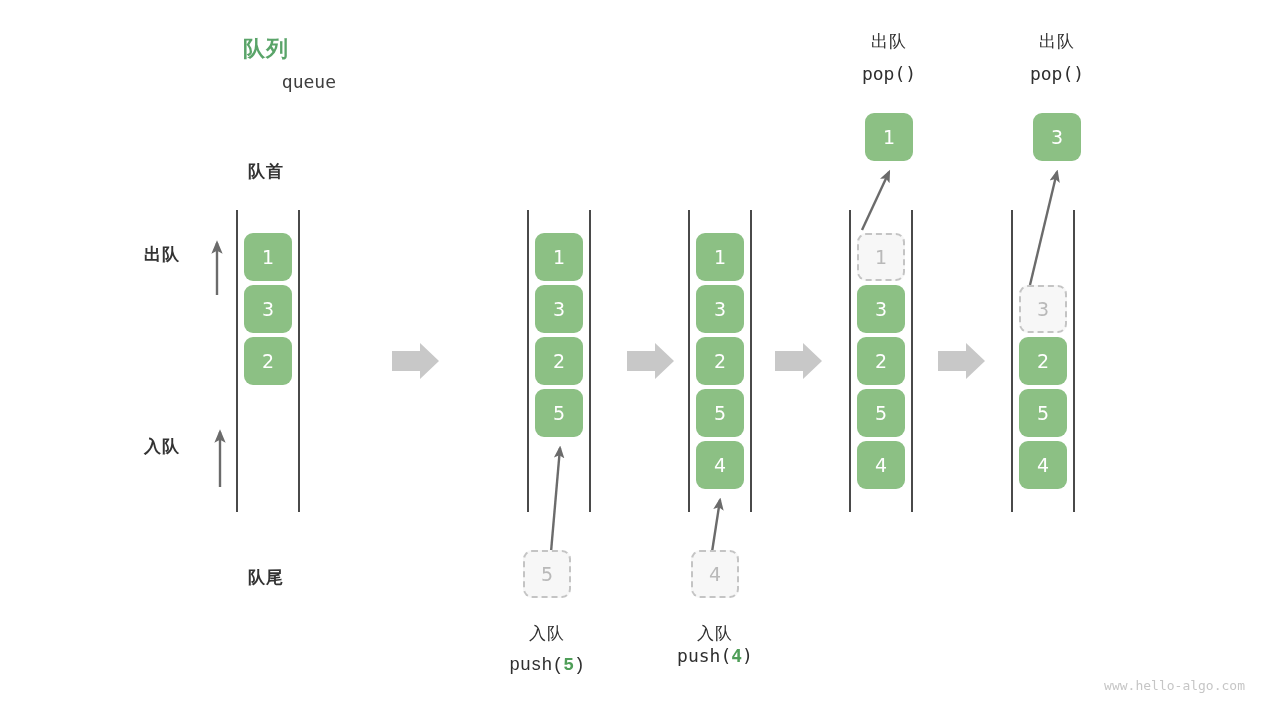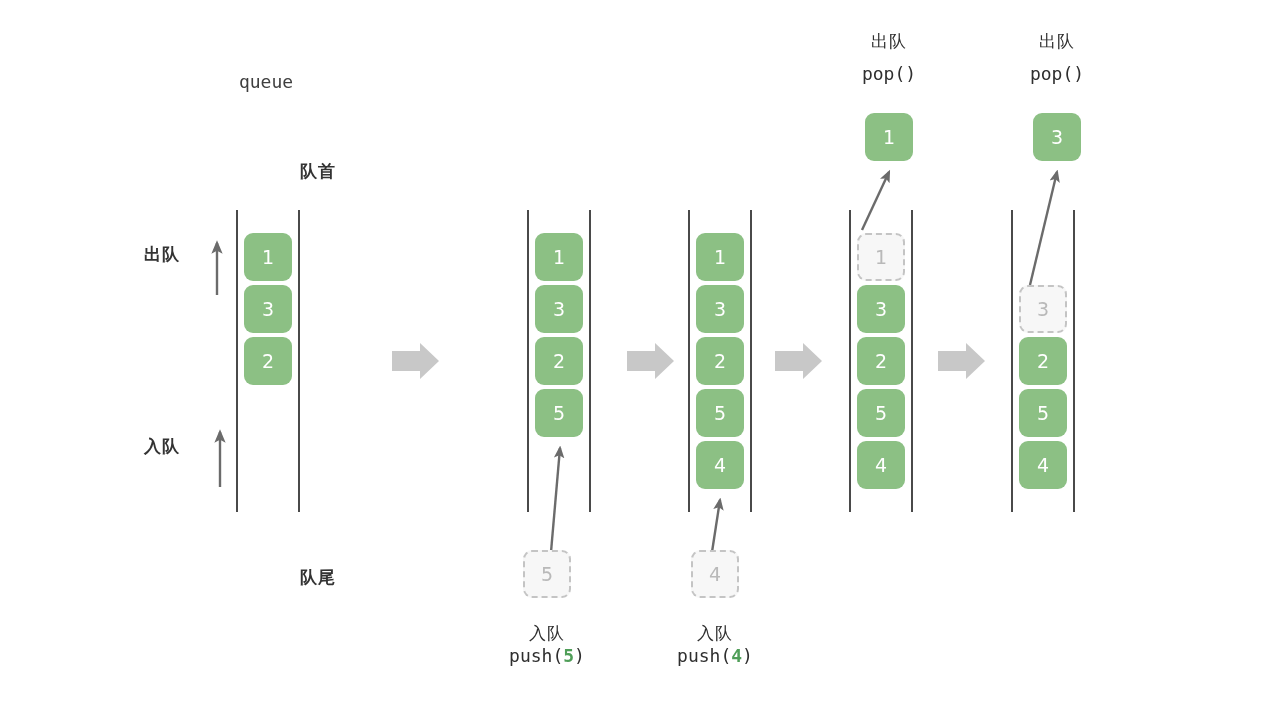--- a/index.html
+++ b/index.html
@@ -30,28 +30,28 @@
     font-size: 22px;
     font-weight: bold;
     color: #5aa469;
     text-align: center;
     letter-spacing: 1px;
   }
   .title-en {
     font-size: 18px;
     font-weight: normal;
     color: #3f3f3f;
-    text-align: center;
+    text-align: right;
     font-family: "DejaVu Sans Mono", "Liberation Mono", monospace;
   }
   .label-bold {
     font-size: 17px;
     font-weight: bold;
     color: #333333;
-    text-align: right;
+    text-align: center;
     letter-spacing: 1px;
   }
   .op-cn {
     font-size: 17px;
     font-weight: normal;
     color: #2f2f2f;
     text-align: center;
     letter-spacing: 1px;
   }
   .op-code {
@@ -149,20 +149,23 @@
       <path d="M 627 351 L 655 351 L 655 343 L 674 361 L 655 379 L 655 371 L 627 371 Z" fill="#c8c8c8"></path>
     </g>
     <g>
       <path d="M 775 351 L 803 351 L 803 343 L 822 361 L 803 379 L 803 371 L 775 371 Z" fill="#c8c8c8"></path>
     </g>
     <g>
       <path d="M 938 351 L 966 351 L 966 343 L 985 361 L 966 379 L 966 371 L 938 371 Z" fill="#c8c8c8"></path>
     </g>
   </svg>
 
+  <div class="abs" style="left:196px; top:34px; width:140px;">
+    <div class="title-cn">队列</div>
+  </div>
   <div class="abs" style="left:196px; top:71px; width:140px;">
     <div class="title-en">queue</div>
   </div>
 
   <div class="abs" style="left:196px; top:160px; width:140px;">
     <div class="label-bold">队首</div>
   </div>
   <div class="abs" style="left:196px; top:542px; width:140px;margin-top:24px;">
     <div class="label-bold">队尾</div>
   </div>
@@ -182,21 +185,21 @@
 
   <div class="abs cell" style="left:535px; top:233px;">1</div>
   <div class="abs cell" style="left:535px; top:285px;">3</div>
   <div class="abs cell" style="left:535px; top:337px;">2</div>
   <div class="abs cell" style="left:535px; top:389px;">5</div>
 
   <div class="abs cell ghost" style="left:523px; top:550px;">5</div>
 
   <div class="abs" style="left:477px; top:622px; width:140px;">
     <div class="op-cn">入队</div>
-    <div class="op-code" style=""><span>push(</span><span class="hl">5</span><span>)</span></div>
+    <div class="op-code" style="margin-top:10px;font-family:Liberation Mono, monospace;"><span>push(</span><span class="hl">5</span><span>)</span></div>
   </div>
 
   <div class="abs rail" style="left:688px; top:210px; height:302px;"></div>
   <div class="abs rail" style="left:750px; top:210px; height:302px;"></div>
 
   <div class="abs cell" style="left:696px; top:233px;">1</div>
   <div class="abs cell" style="left:696px; top:285px;">3</div>
   <div class="abs cell" style="left:696px; top:337px;">2</div>
   <div class="abs cell" style="left:696px; top:389px;">5</div>
   <div class="abs cell" style="left:696px; top:441px;">4</div>
@@ -232,14 +235,15 @@
   <div class="abs cell" style="left:1033px; top:113px;">3</div>
 
   <div class="abs rail" style="left:1011px; top:210px; height:302px;"></div>
   <div class="abs rail" style="left:1073px; top:210px; height:302px;"></div>
 
   <div class="abs cell ghost" style="left:1019px; top:285px;">3</div>
   <div class="abs cell" style="left:1019px; top:337px;">2</div>
   <div class="abs cell" style="left:1019px; top:389px;">5</div>
   <div class="abs cell" style="left:1019px; top:441px;">4</div>
 
+  <div class="abs watermark" style="left:900px; top:678px; width:345px;">www.hello-algo.com</div>
 
 </div>
 
 </body></html>

